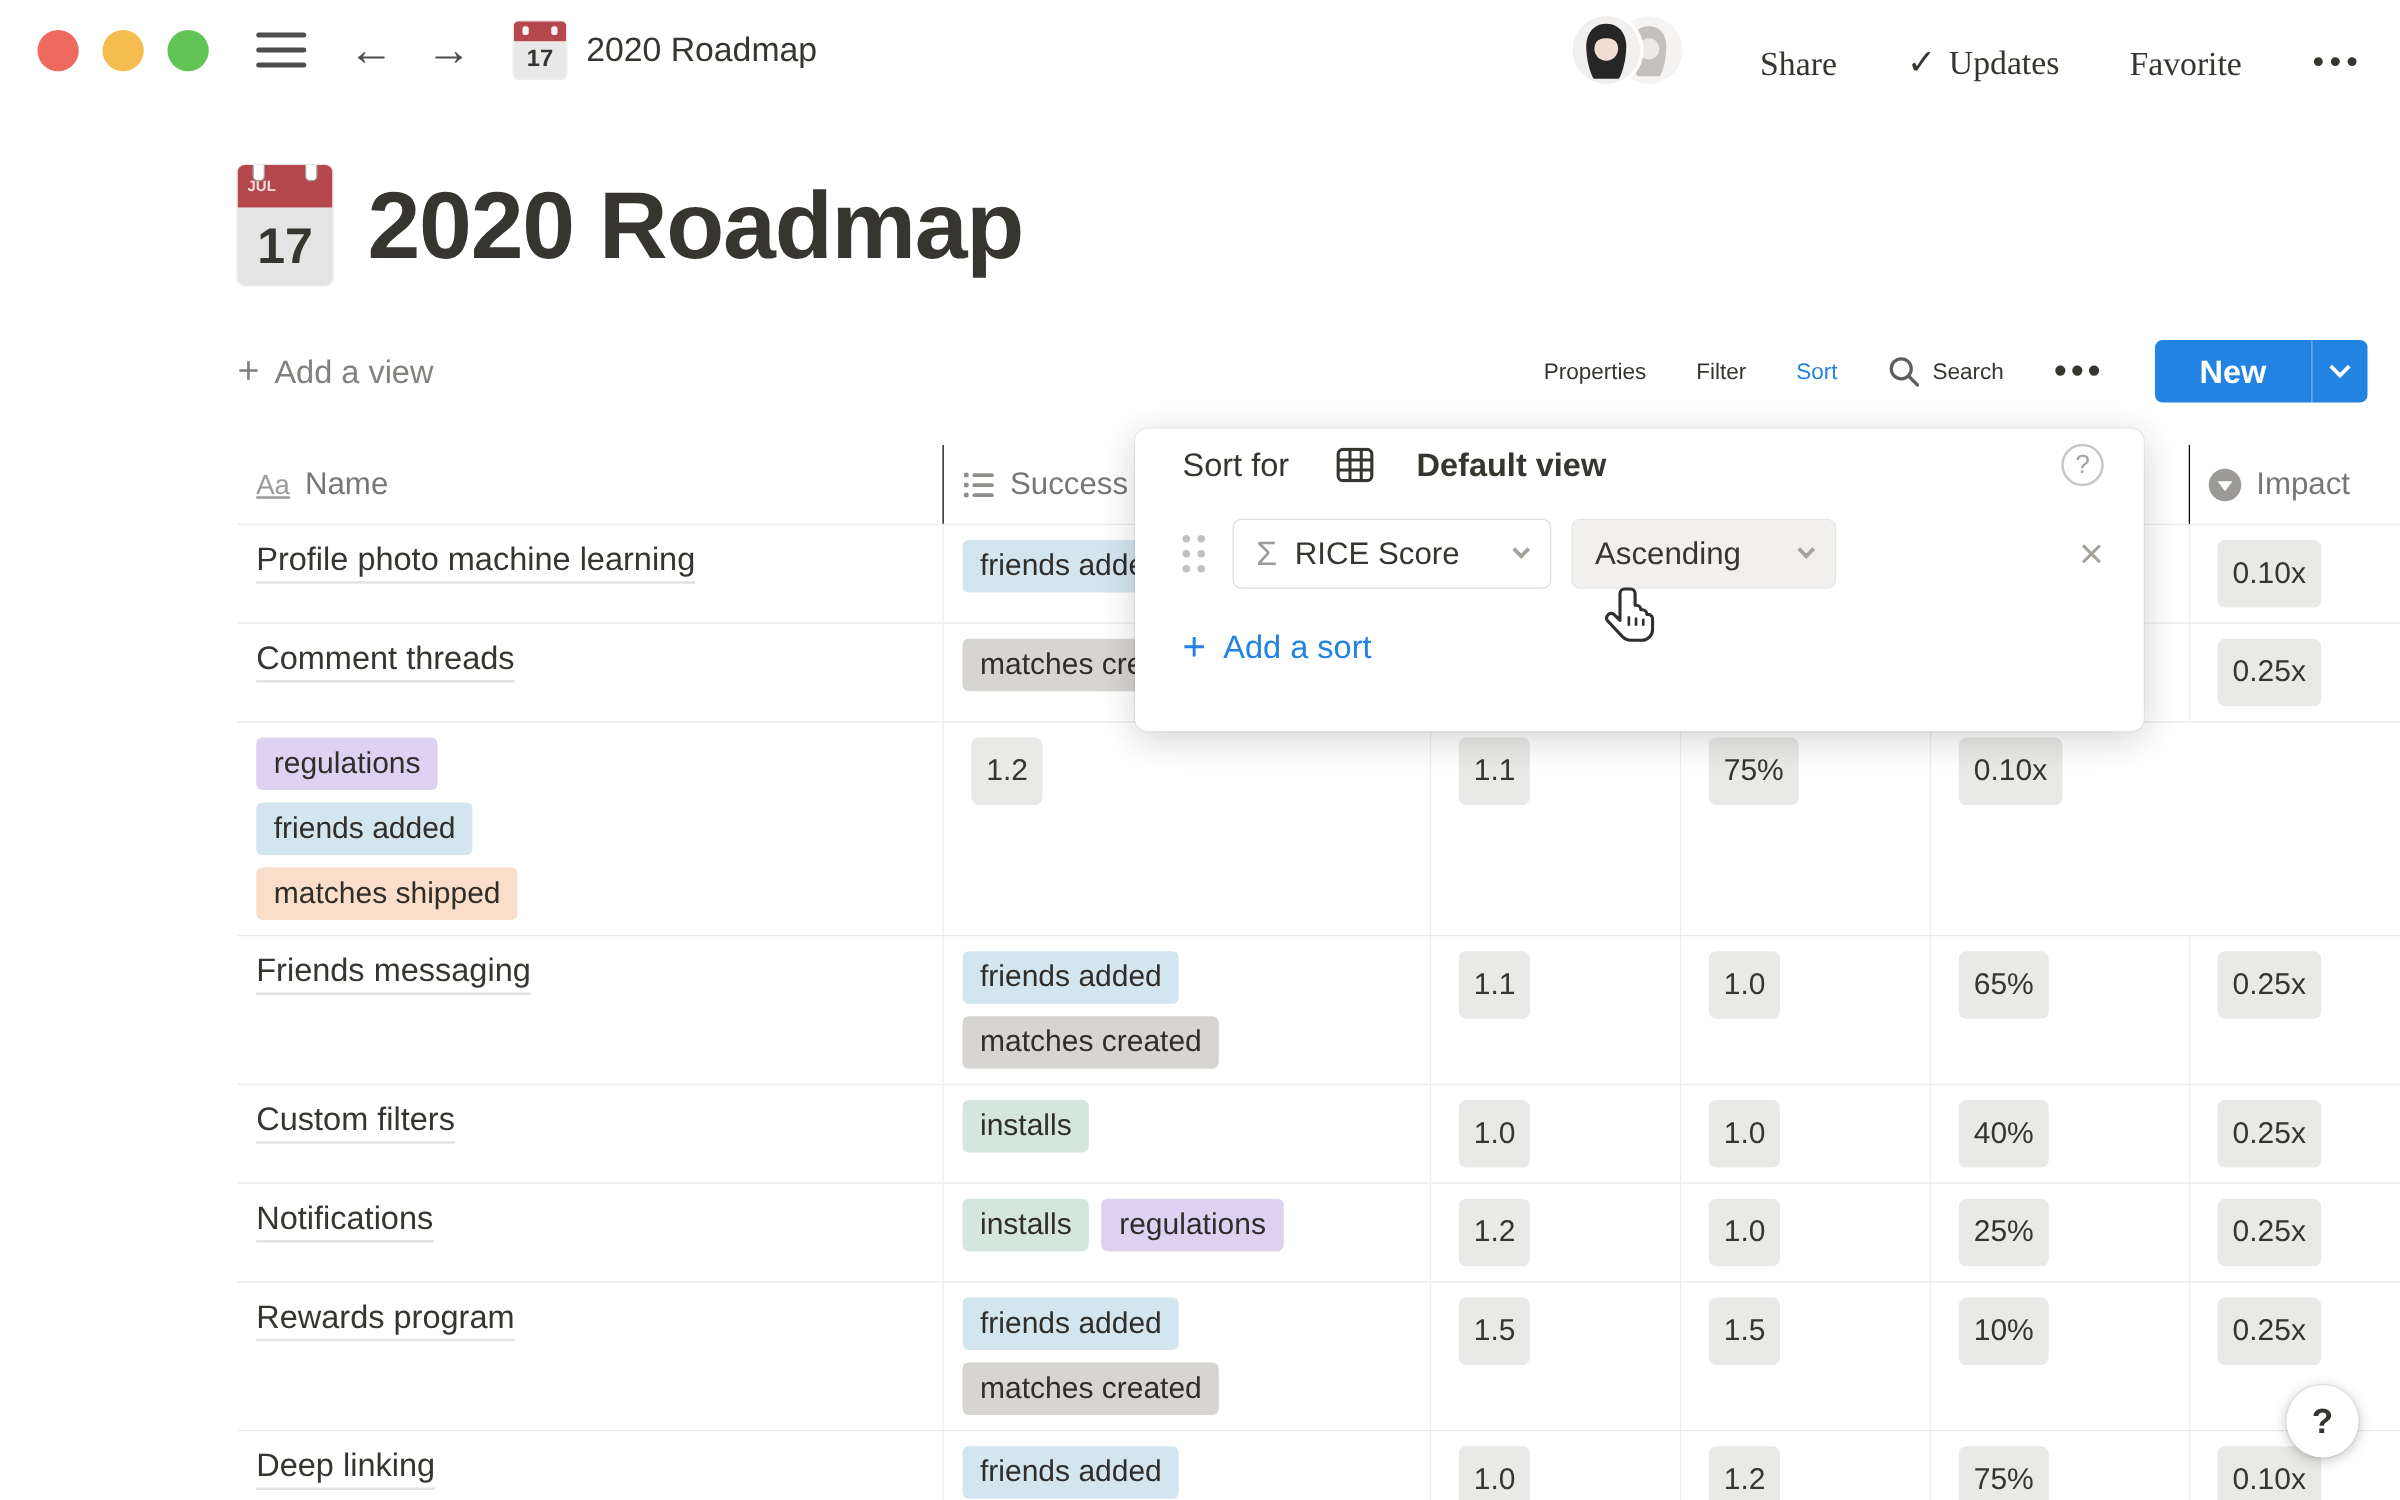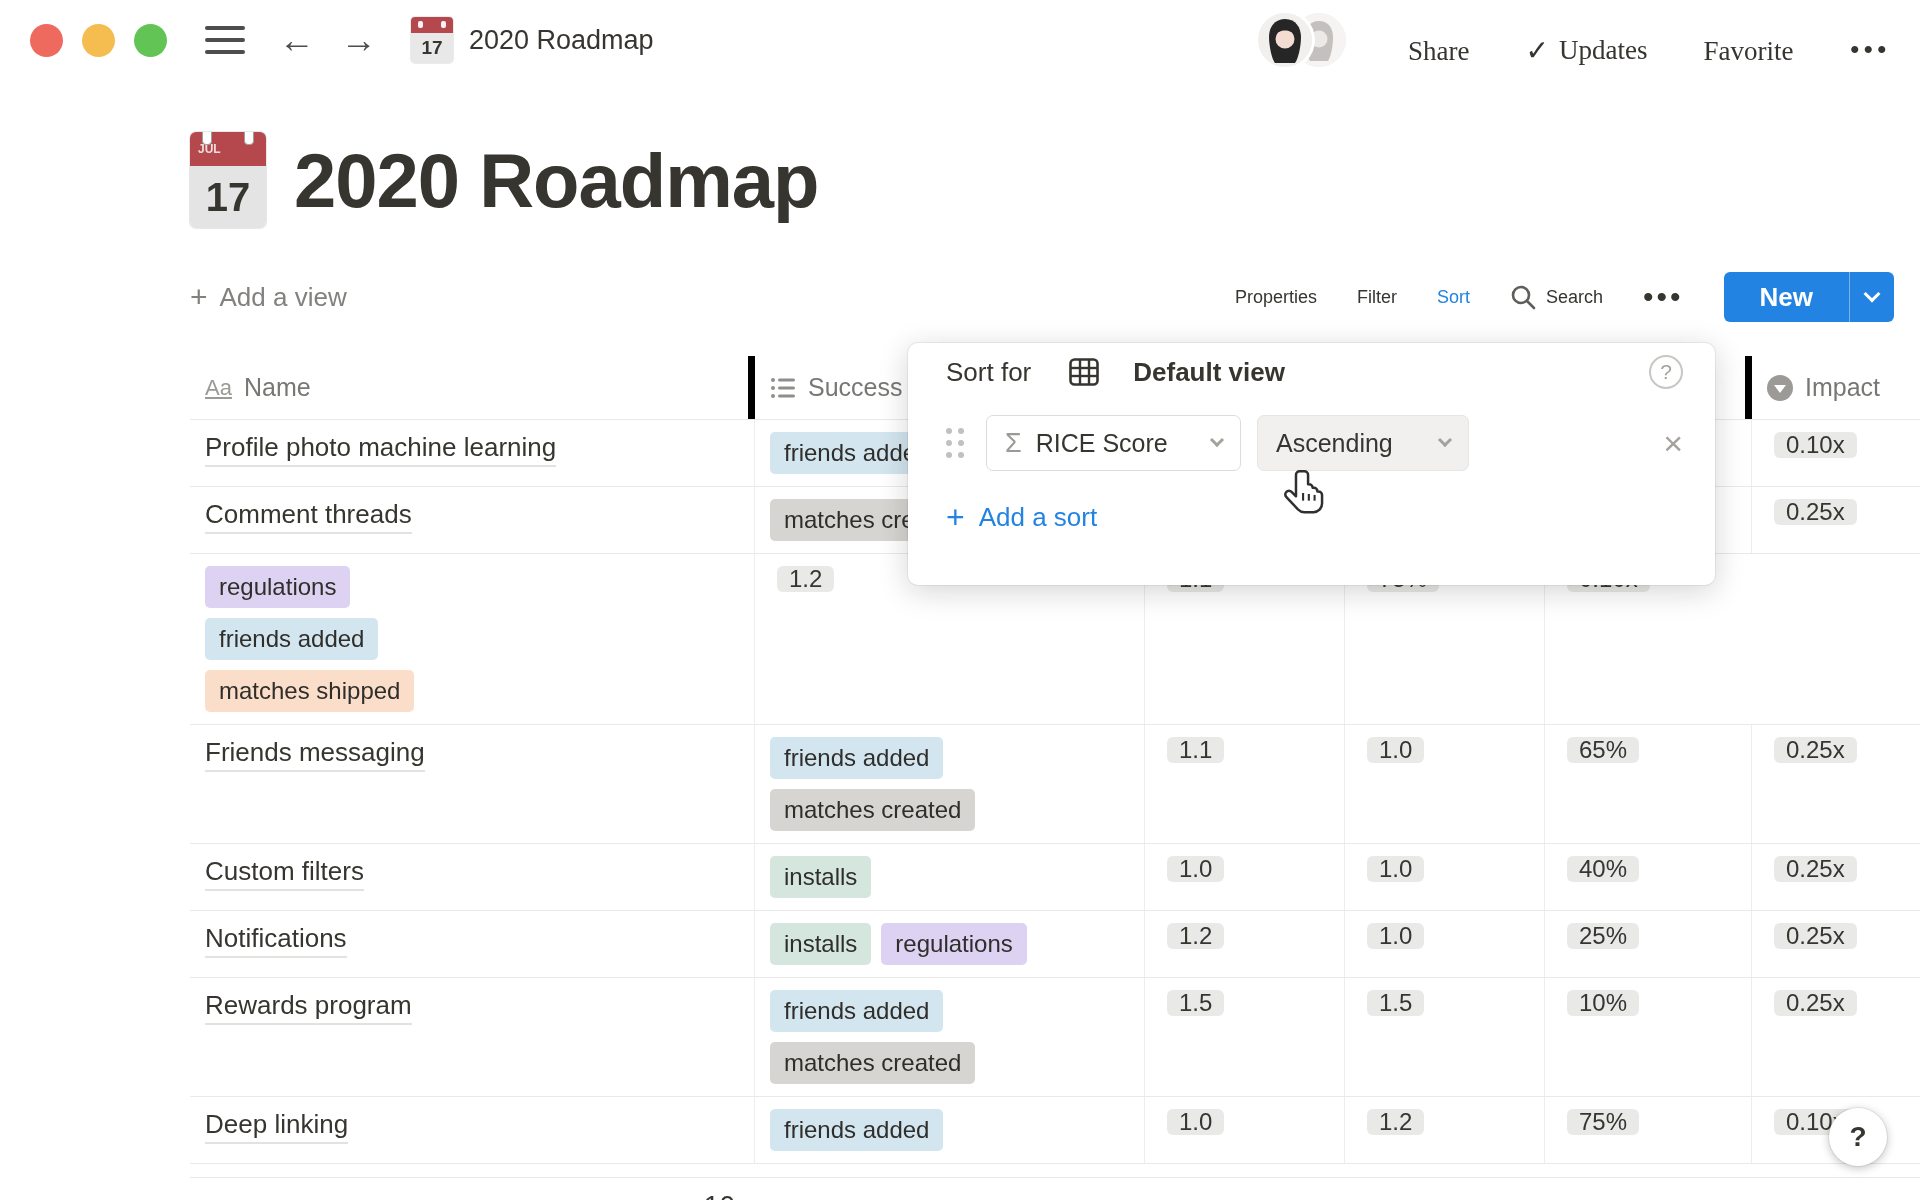--- a/index.html
+++ b/index.html
@@ -60,36 +60,36 @@
   .new-btn .chev { padding:0 16px; display:flex; align-items:center; }
   .chevron { width:12px; height:12px; border-right:3px solid currentColor; border-bottom:3px solid currentColor;
      transform:rotate(45deg); margin-top:-6px; }
   .chevron.gray { border-color:#a5a29c; width:10px; height:10px; }
 
   
   .table { margin-left:190px; margin-top:34px; }
   .tgrid { display:grid; grid-template-columns:565px 390px 200px 200px 207px 1fr; }
   .thead { height:64px; border-bottom:1px solid #e9e9e7; }
   .th { display:flex; align-items:center; gap:12px; padding-left:15px; font-size:25px; color:#787774;
-     border-right:7px solid #000000; cursor:pointer; }
+     border-right:1px solid #000000; cursor:pointer; }
   .th:last-child { border-right:none; }
   .aa { font-size:22px; text-decoration:underline; color:#9b9a97; }
   .sel-icon { width:26px; height:26px; border-radius:50%; background:#9b9a97; display:flex;
      align-items:center; justify-content:center; }
   .sel-icon i { width:0; height:0; border-left:6px solid transparent; border-right:6px solid transparent;
      border-top:8px solid #fff; margin-top:2px; }
   .trow { border-bottom:1px solid #e9e9e7; }
   .cell { padding:12px 10px 12px 15px; border-right:1px solid #ededeb; }
   .cell:last-child { border-right:none; }
   .row-name { font-size:26px; color:#37352f; border-bottom:2px solid #e3e2e0; padding-bottom:3px;
      cursor:pointer; display:inline; }
   .tagwrap { display:flex; flex-wrap:wrap; gap:10px 10px; width:320px; }
   .tag { height:42px; display:inline-flex; align-items:center; padding:0 14px; border-radius:5px;
      font-size:24px; color:#2f2e2b; white-space:nowrap; cursor:pointer; }
-  .pill { height:26px; display:inline-flex; align-items:center; padding:0 12px; border-radius:6px;
+  .pill { height:54px; display:inline-flex; align-items:center; padding:0 12px; border-radius:6px;
      background:#e9e9e7; font-size:24px; color:#37352f; cursor:pointer; }
   .cell-val { padding-left:22px; }
   .footer-strip { margin-left:190px; height:14px; border-bottom:1px solid #e9e9e7; }
   .count-row { margin-left:190px; width:565px; padding:12px 20px 0 0; text-align:right; }
   .count-row .clabel { font-size:18px; letter-spacing:2px; color:#9b9a97; margin-right:10px; cursor:pointer; }
   .count-row .cval { font-size:28px; color:#37352f; }
 
   
   .popup { position:absolute; left:908px; top:343px; width:807px; height:242px; background:#fff;
      border-radius:10px; z-index:50;

